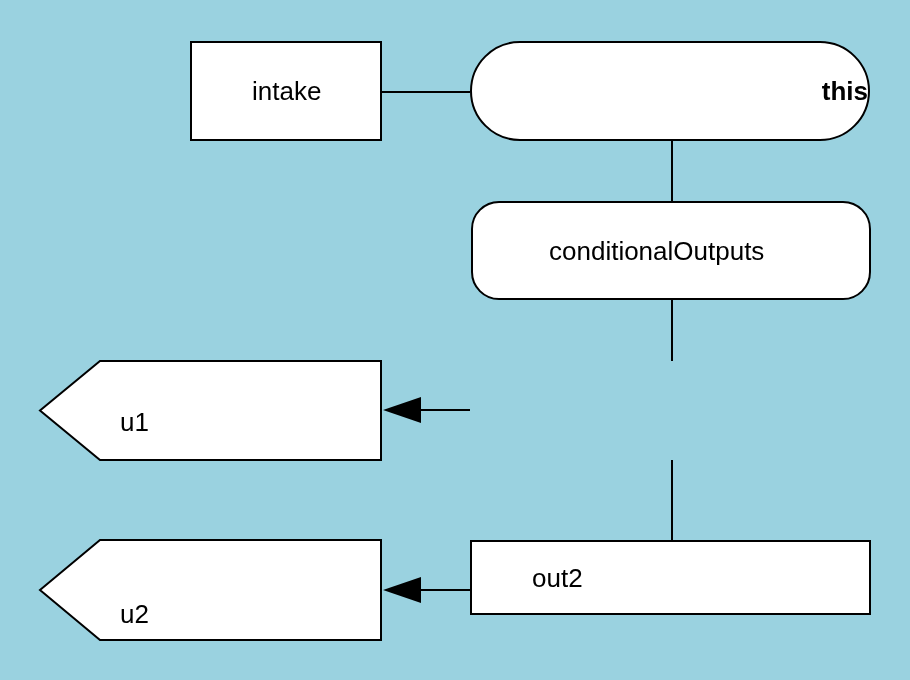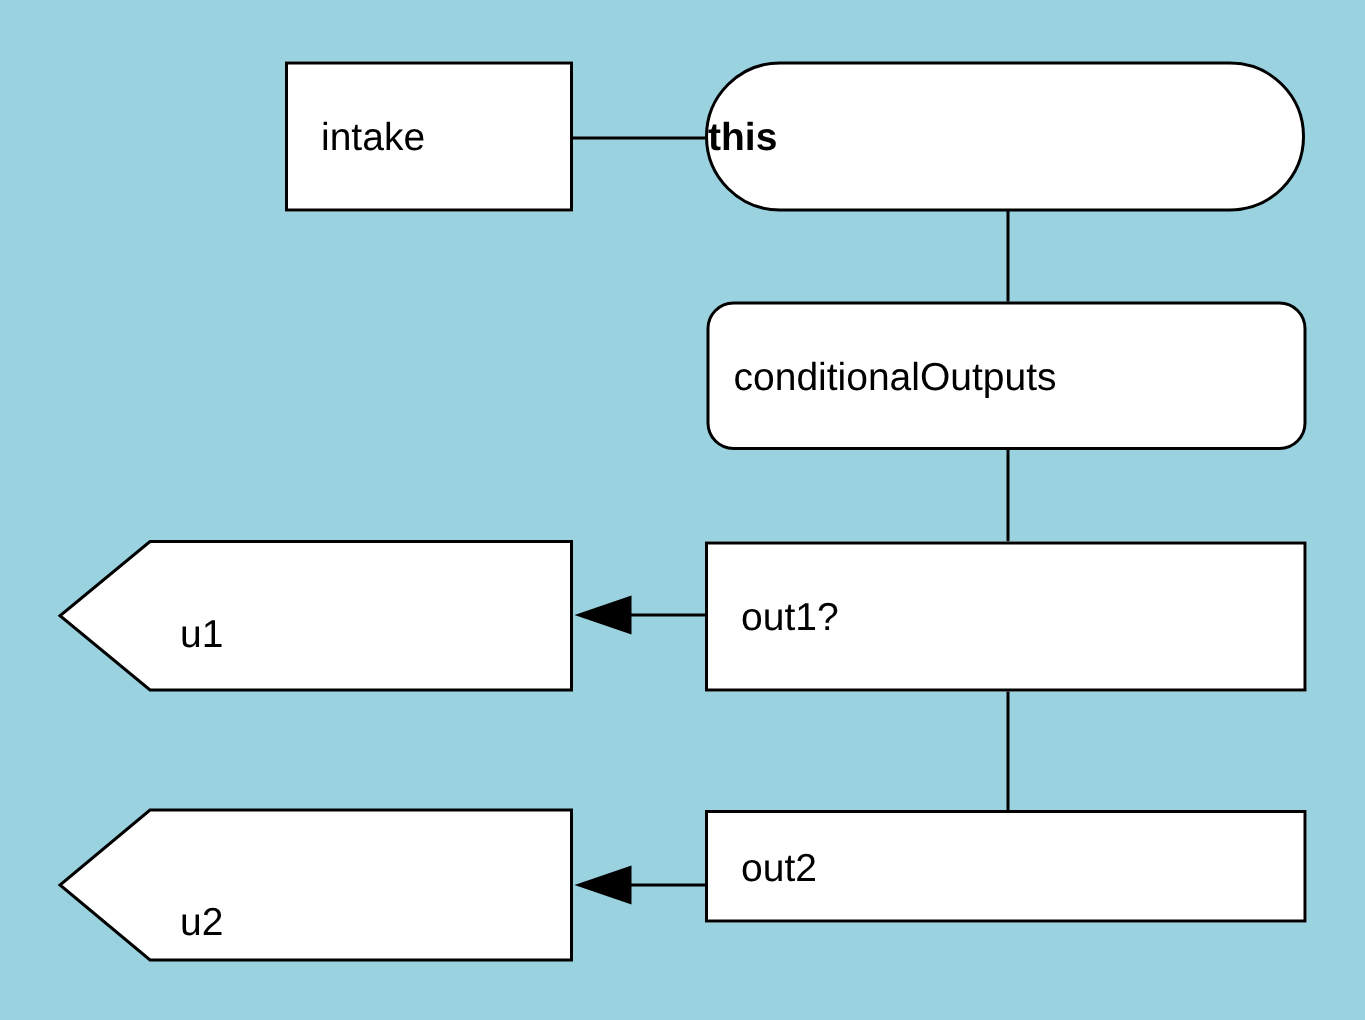--- a/index.html
+++ b/index.html
@@ -28,44 +28,45 @@
     box-sizing: border-box;
     background: #FFFFFF;
     border: 2px solid #000000;
     display: flex;
     align-items: center;
     font-size: 26px;
     line-height: 1;
   }
   .node .label {
     white-space: nowrap;
+    margin-left: 38px;
   }
   .node-intake {
     left: 190px;
     top: 41px;
     width: 192px;
     height: 100px;
     padding-left: 22px;
   }
   .node-this {
     left: 470px;
     top: 41px;
     width: 400px;
     height: 100px;
     border-radius: 50px;
-    justify-content: flex-start;
+    justify-content: flex-end;
     font-weight: bold;
   }
   .node-conditional {
     left: 471px;
     top: 201px;
     width: 400px;
     height: 99px;
-    border-radius: 18px;
-    padding-left: 16px;
+    border-radius: 28px;
+    padding-left: 38px;
   }
   .node-out1 {
     left: 470px;
     top: 361px;
     width: 401px;
     height: 100px;
     padding-left: 22px;
   }
   .node-out2 {
     left: 470px;
@@ -120,23 +121,20 @@
   </div>
 
   <div class="node node-this">
     <span class="label">this</span>
   </div>
 
   <div class="node node-conditional">
     <span class="label">conditionalOutputs</span>
   </div>
 
-  <div class="node node-out1">
-    <span class="label">out1?</span>
-  </div>
 
   <div class="node node-out2">
     <span class="label">out2</span>
   </div>
 
   <div class="pent-label pent-label-u1">
     <span class="label">u1</span>
   </div>
 
   <div class="pent-label pent-label-u2">

